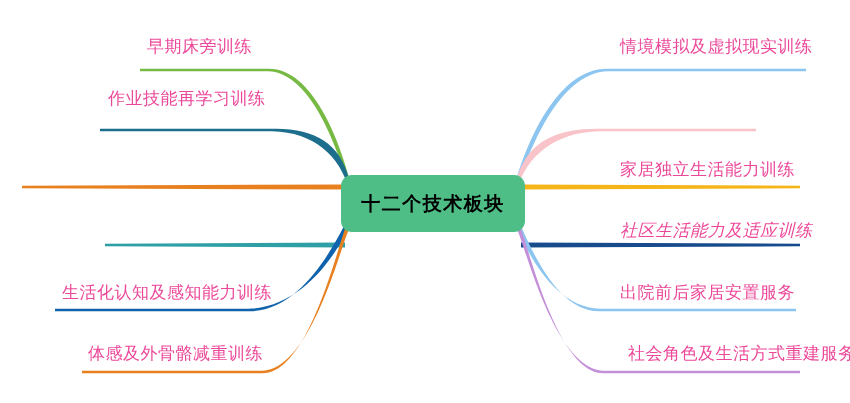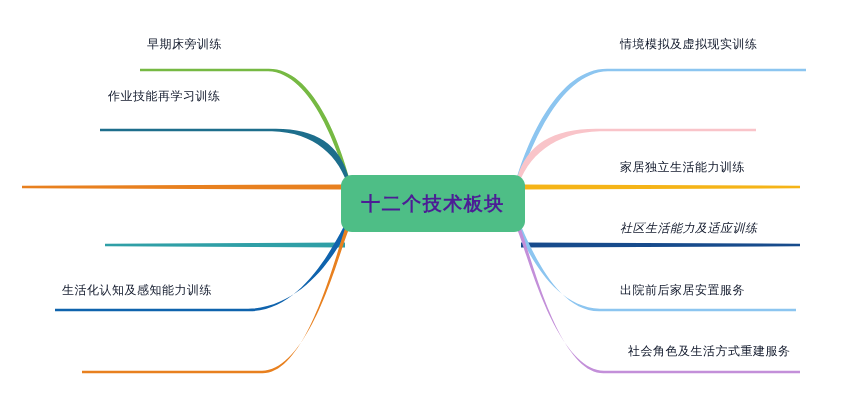--- a/index.html
+++ b/index.html
@@ -9,40 +9,40 @@
     font-family:"Liberation Sans","DejaVu Sans",sans-serif;
     overflow:hidden;
     position:relative;
   }
   #mindmap{
     position:absolute;left:0;top:0;width:850px;height:403px;
   }
   .branch-svg{position:absolute;left:0;top:0;width:850px;height:403px;}
   .node-label{
     position:absolute;
-    font-size:12px;
-    color:#0f172a;
+    font-size:17px;
+    color:#ec4899;
     white-space:nowrap;
     letter-spacing:0.5px;
     line-height:1;
   }
   .node-label.left{text-align:right;}
   .node-label.right{text-align:left;}
   #center-node{
     position:absolute;
     left:341px;top:175px;
     width:184px;height:57px;
     background:#4ebe86;
     border-radius:11px;
     display:flex;align-items:center;justify-content:center;
     box-sizing:border-box;
     z-index:5;
   }
   #center-node-text{
-    color:#4c1d95;
+    color:#000000;
     font-size:19px;
     font-weight:bold;
     letter-spacing:1.5px;
     white-space:nowrap;
   }
 </style>
 </head>
 <body>
 
 <div id="mindmap">
@@ -62,20 +62,21 @@
       <path d="M800,370.7 L604,370.7 C556.15,369.7 527.44,253.5 517,229 L517,218 C527.44,240.5 556.15,374.3 604,373.3 L800,373.3 Z" fill="#c38fd9" stroke="none"></path>
     </svg>
 
   <div id="center-node">
     <span id="center-node-text">十二个技术板块</span>
   </div>
 
   <div class="node-label left" style="left: 147px; top: 38px;">早期床旁训练</div>
   <div class="node-label left" style="left: 108px; top: 90px;">作业技能再学习训练</div>
   <div class="node-label left" style="left: 62px; top: 284px;">生活化认知及感知能力训练</div>
+  <div class="node-label left" style="left: 88px; top: 345px;">体感及外骨骼减重训练</div>
 
   <div class="node-label right" style="left: 620px; top: 38px;">情境模拟及虚拟现实训练</div>
   <div class="node-label right" style="left: 620px; top: 161px;">家居独立生活能力训练</div>
   <div class="node-label right" style="left: 620px; top: 222px; font-style: italic;">社区生活能力及适应训练</div>
   <div class="node-label right" style="left: 620px; top: 284px;">出院前后家居安置服务</div>
   <div class="node-label right" style="left: 620px; top: 345px; margin-left: 8px;">社会角色及生活方式重建服务</div>
 
 </div>
 
 </body></html>

